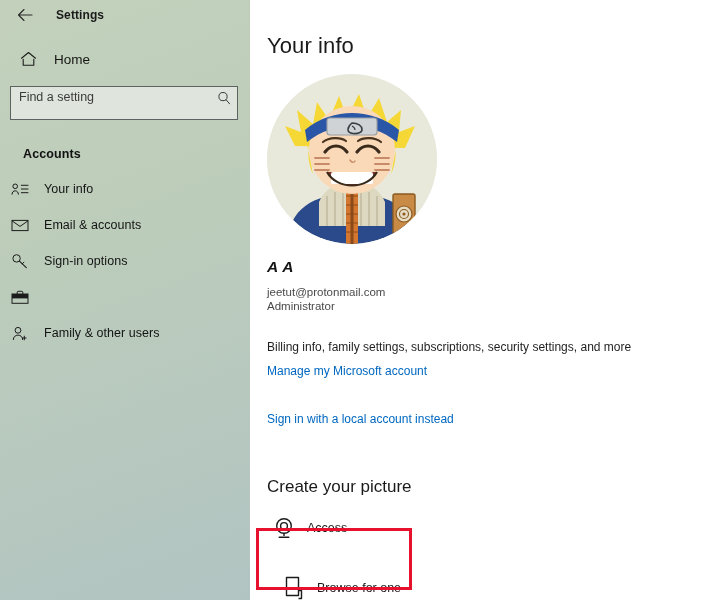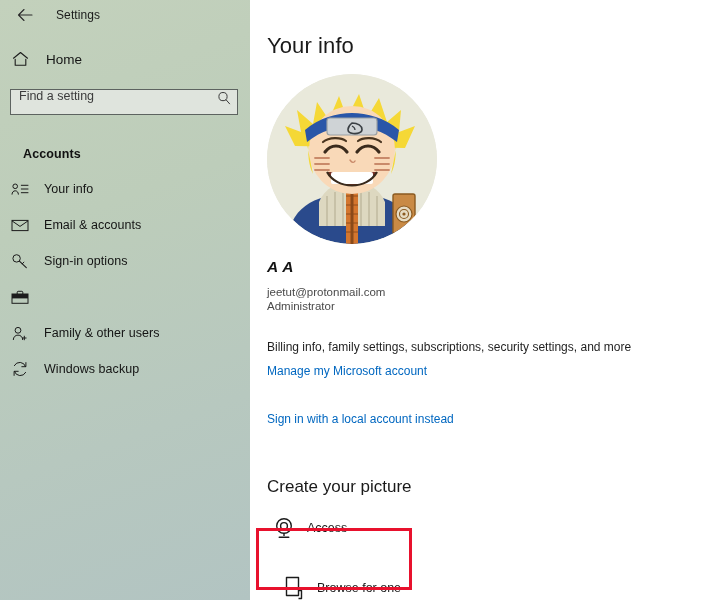--- a/index.html
+++ b/index.html
@@ -43,28 +43,29 @@
     align-items: center;
     justify-content: center;
     color: #2a2a2a;
   }
 
   .settings-title {
     font-size: 12px;
     color: #1a1a1a;
     margin-left: 18px;
     letter-spacing: 0.1px;
+    font-weight: bold;
   }
 
   .home-row {
     display: flex;
     align-items: center;
     height: 26px;
     margin-top: 16px;
-    padding-left: 12px;
+    padding-left: 20px;
   }
 
   .home-icon {
     width: 20px;
     display: flex;
     align-items: center;
     justify-content: flex-start;
     color: #1c1c1c;
   }
 
@@ -75,21 +76,21 @@
   }
 
   .search-wrap {
     margin: 14px 12px 0 10px;
     height: 26px;
     position: relative;
   }
 
   .search-input {
     width: 100%;
-    height: 26px;
+    height: 34px;
     background: #dfe4dd;
     border: 1px solid #5d6360;
     font-family: "Liberation Sans", sans-serif;
     font-size: 12.5px;
     color: #404040;
     padding: 0 26px 12px 8px;
     outline: none;
   }
   .search-input::placeholder { color: #3c3c3c; opacity: 1; }
 
@@ -337,31 +338,20 @@
         <span class="nav-icon">
           <svg width="18" height="15" viewBox="0 0 18 15" fill="none">
             <circle cx="7" cy="4.3" r="2.9" stroke="currentColor" stroke-width="1"></circle>
             <path d="M2.3 13.6c0-2.6 2.1-4.5 4.7-4.5s4.7 1.9 4.7 4.5" stroke="currentColor" stroke-width="1" stroke-linecap="round"></path>
             <path d="M13.3 10.2v3.6M11.5 12h3.6" stroke="currentColor" stroke-width="1" stroke-linecap="round"></path>
           </svg>
         </span>
         <span class="nav-label">Family &amp; other users</span>
       </div>
 
-      <div class="nav-item">
-        <span class="nav-icon">
-          <svg width="18" height="16" viewBox="0 0 18 16" fill="none">
-            <path d="M14.6 5.6A6.2 6.2 0 0 0 3.3 4.6" stroke="currentColor" stroke-width="1" stroke-linecap="round"></path>
-            <path d="M3.4 10.4a6.2 6.2 0 0 0 11.3 1" stroke="currentColor" stroke-width="1" stroke-linecap="round"></path>
-            <path d="M14.9 1.6V5.7H10.8" stroke="currentColor" stroke-width="1" stroke-linecap="round" stroke-linejoin="round"></path>
-            <path d="M3.1 14.4V10.3H7.2" stroke="currentColor" stroke-width="1" stroke-linecap="round" stroke-linejoin="round"></path>
-          </svg>
-        </span>
-        <span class="nav-label">Windows backup</span>
-      </div>
 
     </div>
   </div>
 
   <div class="content">
 
     <div class="page-title">Your info</div>
 
     <div class="avatar">
       <svg viewBox="0 0 170 170">

